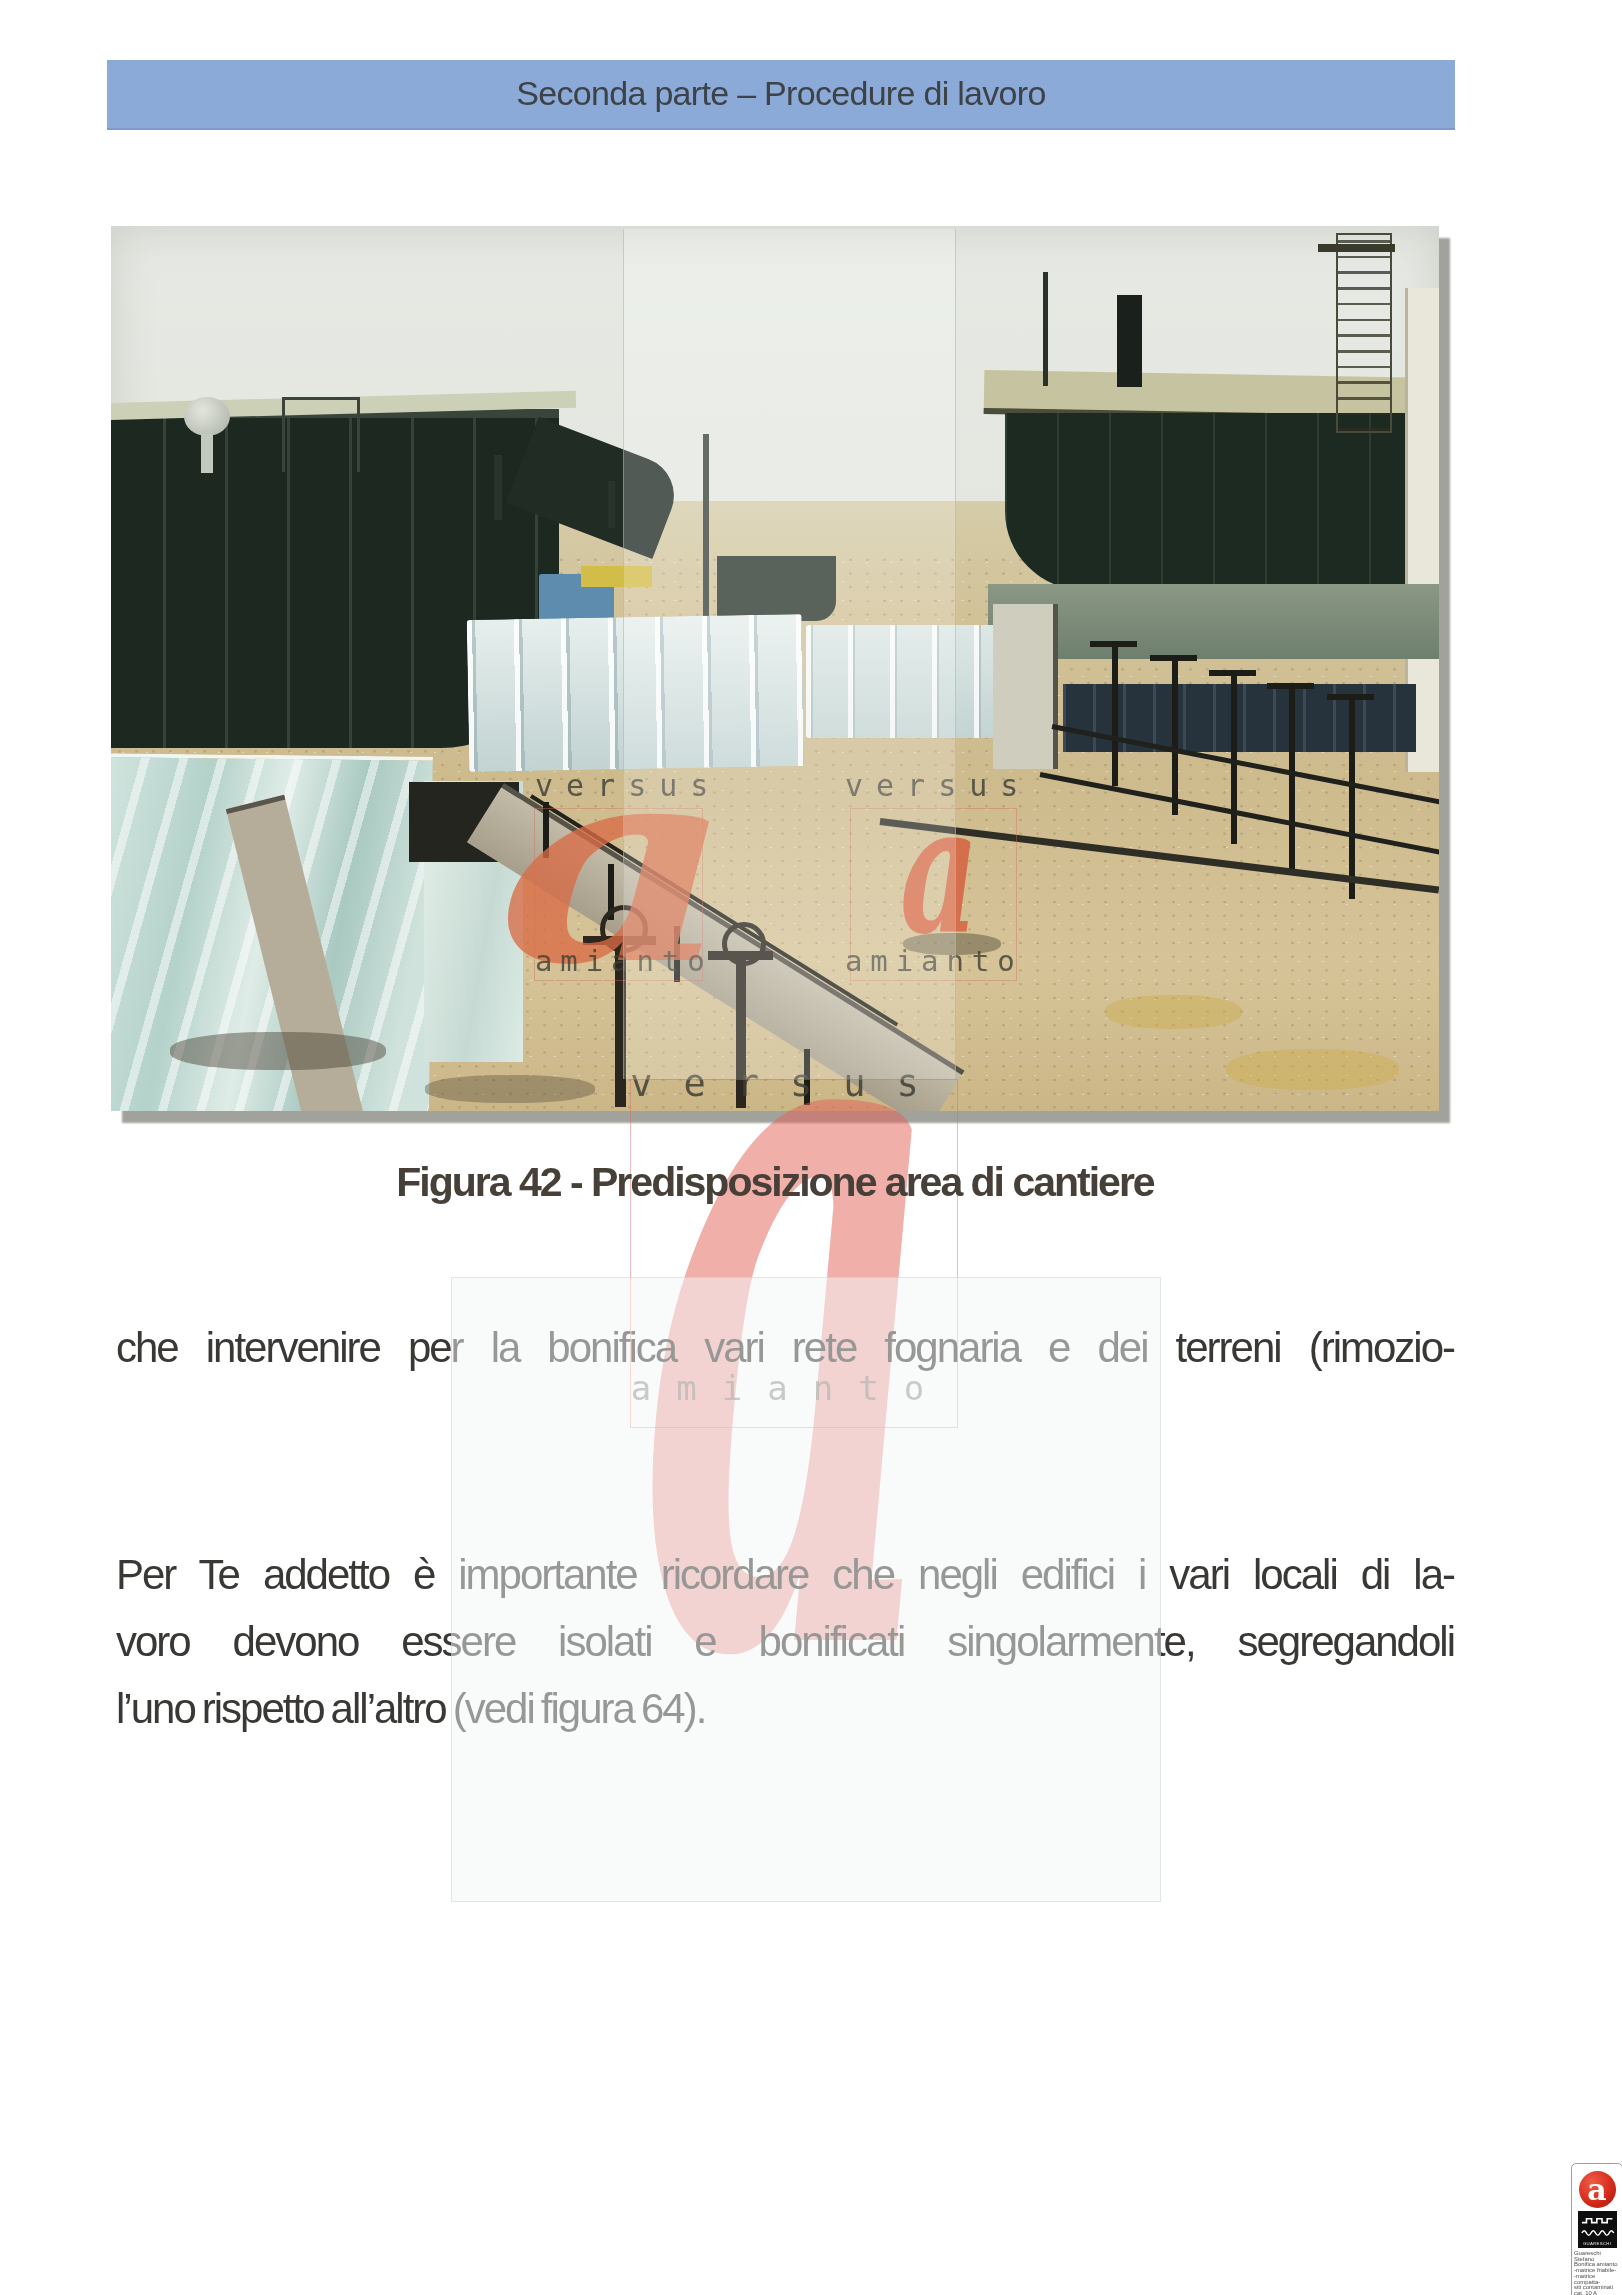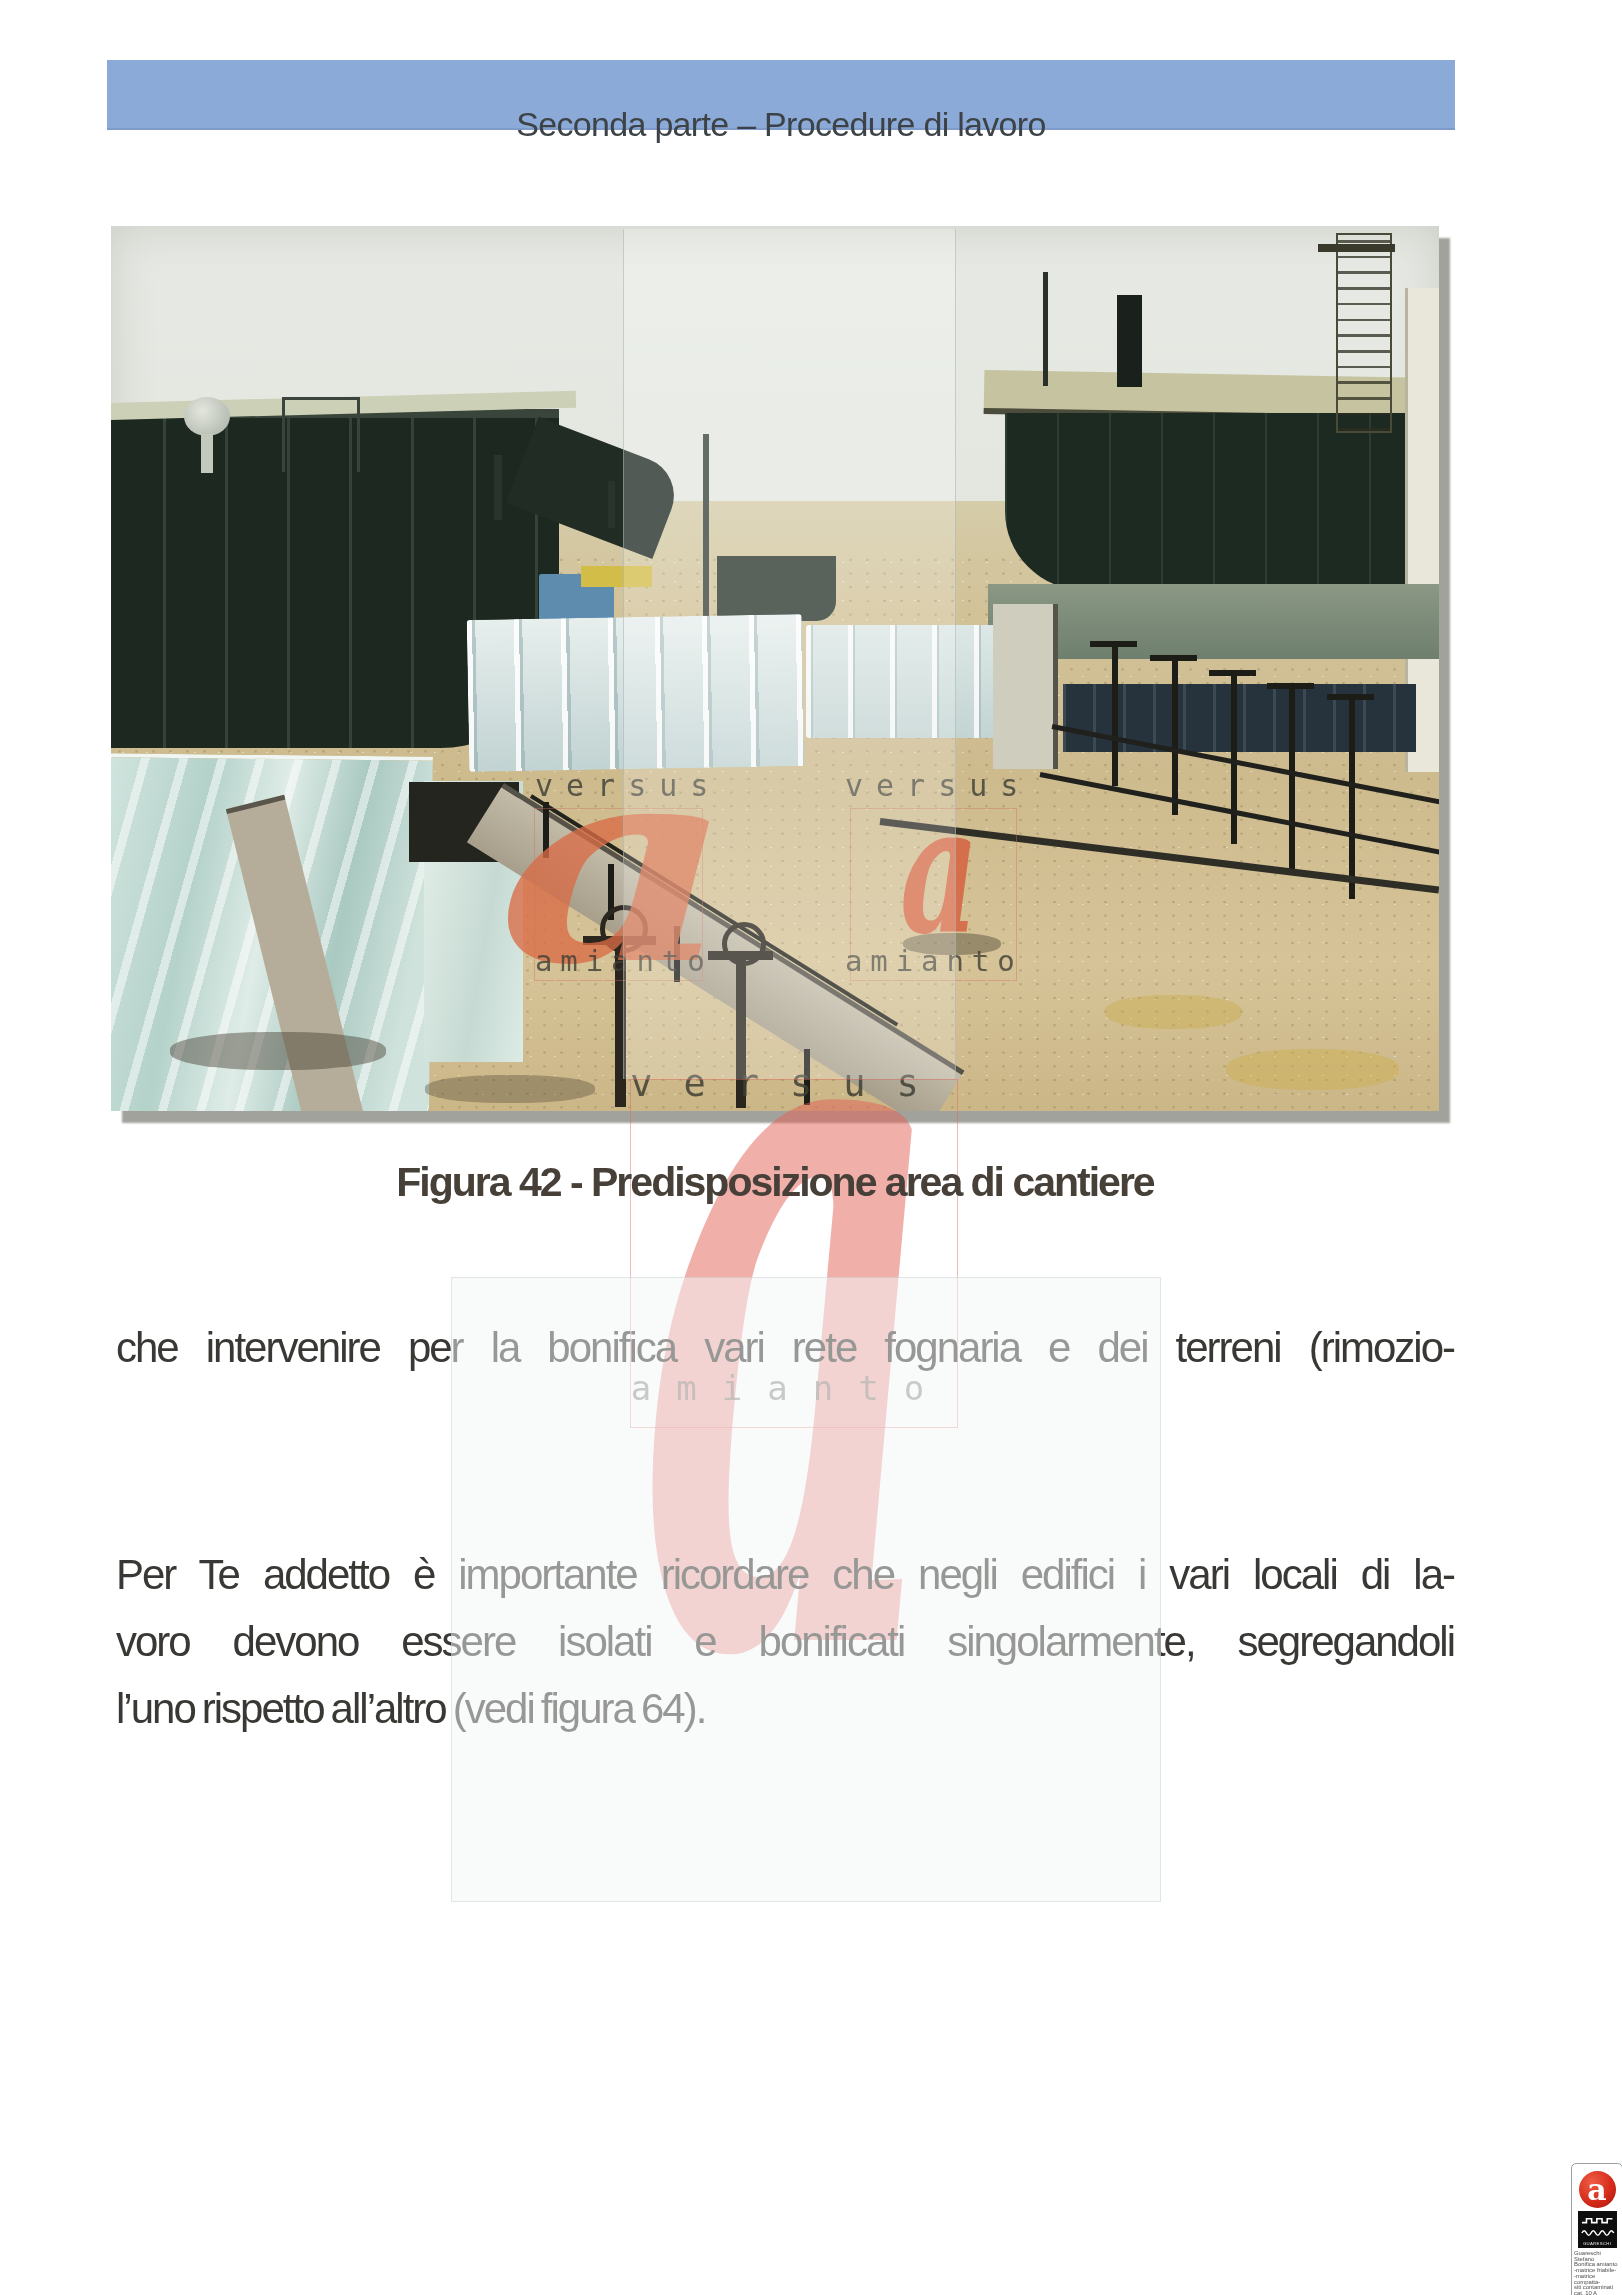--- a/index.html
+++ b/index.html
@@ -3,21 +3,21 @@
 <meta charset="utf-8">
 <style>
   html,body{margin:0;padding:0;background:#ffffff;}
   #page{position:relative;width:1622px;height:2295px;background:#fff;overflow:hidden;
         font-family:"Liberation Sans","DejaVu Sans",sans-serif;}
   .abs{position:absolute;}
 
   
   #hdrbar{left:107px;top:60px;width:1348px;height:68px;background:#8caad7;
           border-bottom:2px solid #7d9ccb;text-align:center;}
-  #hdrbar span{display:block;line-height:67px;font-size:34px;letter-spacing:-0.7px;color:#3d4246;margin-top:31px;}
+  #hdrbar span{display:block;line-height:67px;font-size:34px;letter-spacing:-0.7px;color:#3d4246;}
 
   
   #photo{left:111px;top:226px;width:1328px;height:885px;overflow:hidden;
          background:linear-gradient(180deg,#e7eae4 0%,#e3e7e0 30%,#dfe3da 45%);
          box-shadow:11px 11.8px 2px #a2a29c, inset 0 0 46px rgba(80,80,64,.18);}
   #photo .abs{position:absolute;}
 
   
   .wm-row{position:absolute;font-family:"DejaVu Sans Mono","Liberation Mono",monospace;
           white-space:nowrap;text-align:center;line-height:1;}

